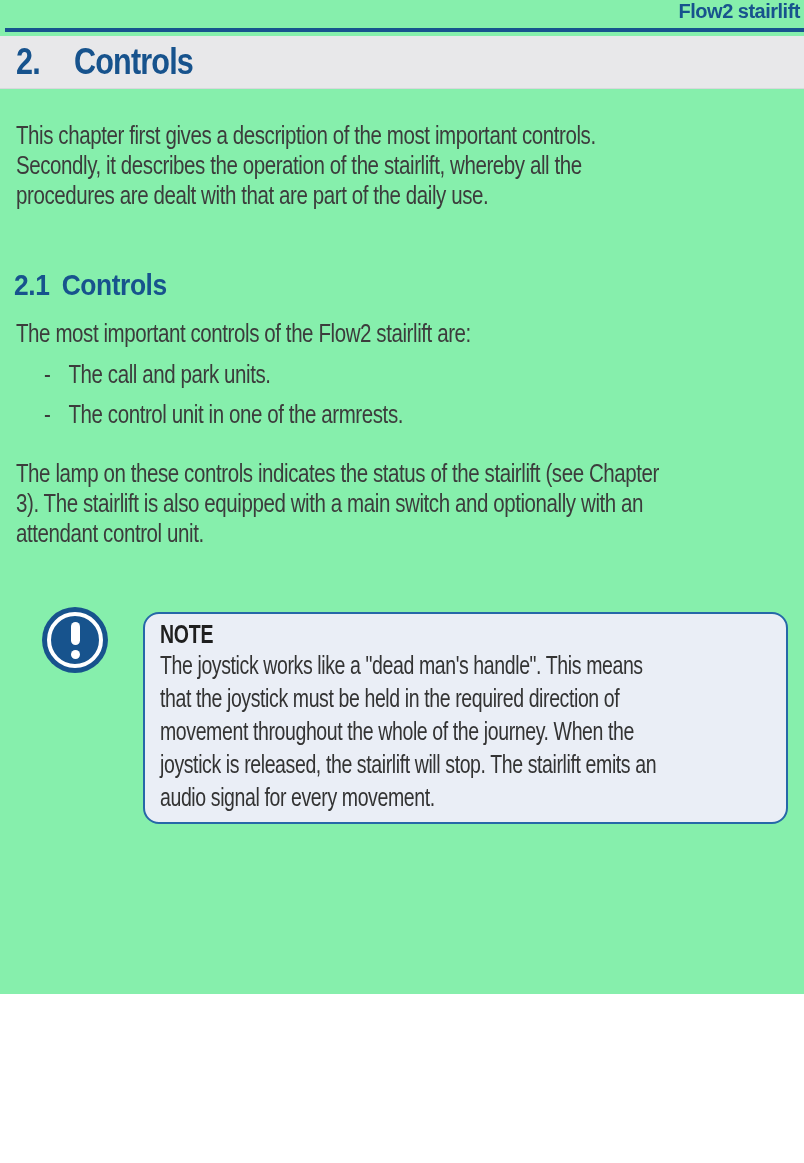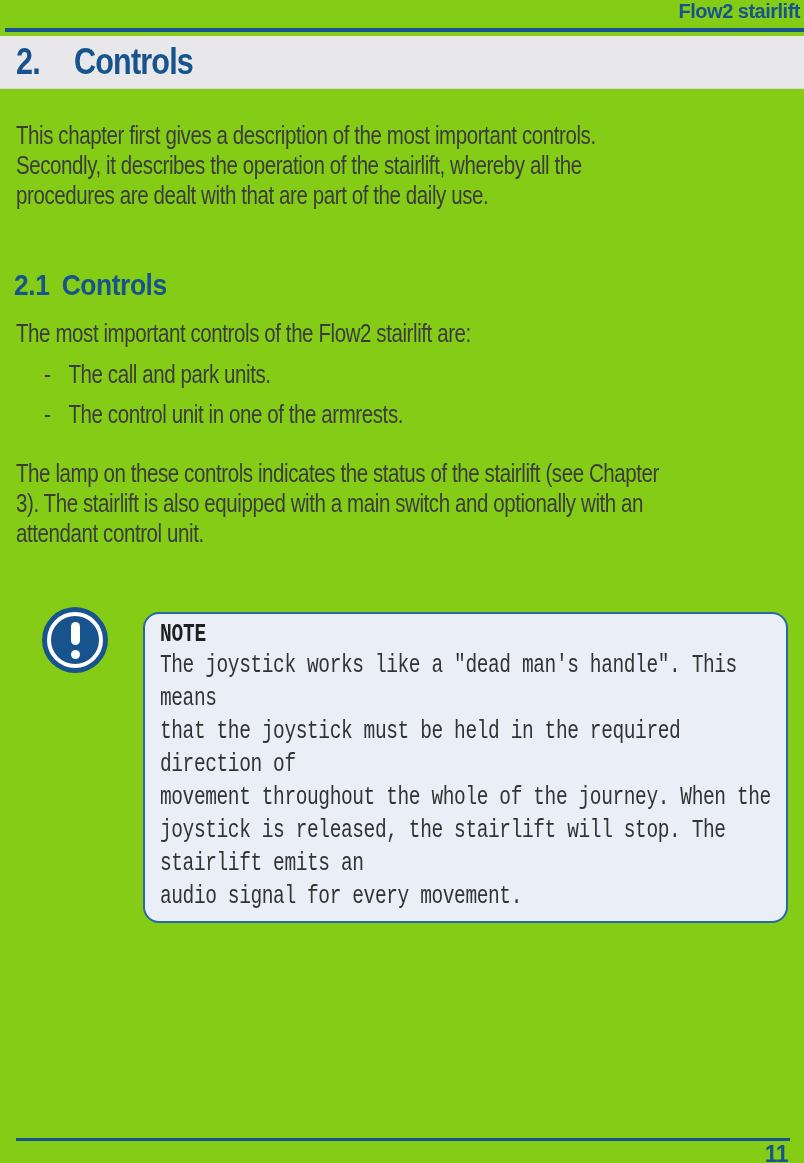--- a/index.html
+++ b/index.html
@@ -1,21 +1,21 @@
 <!DOCTYPE html>
 <html><head>
 <meta charset="utf-8">
 <style>
   html, body { margin: 0; padding: 0; background: #ffffff; }
   * { box-sizing: border-box; }
   .page {
     position: relative;
     width: 804px;
-    height: 1163px;
-    background: #84cc16;
+    height: 994px;
+    background: #86efac;
     font-family: "Liberation Sans", "DejaVu Sans", sans-serif;
     color: #3c3c3c;
     overflow: hidden;
   }
 
   
   .header-title {
     position: absolute;
     top: -2px;
     right: 4px;
@@ -141,21 +141,20 @@
   .note-box {
     position: absolute;
     left: 143px;
     top: 612px;
     width: 645px;
     min-height: 205px;
     background: #eaeef6;
     border: 2.5px solid #2668a8;
     border-radius: 16px;
     padding: 6px 10px 8px 15px;
-    font-family: Liberation Mono, monospace;
   }
   .note-content {
     width: 790px;
     transform: scaleX(0.78);
     transform-origin: 0 0;
   }
   .note-label {
     font-size: 25px;
     font-weight: 700;
     line-height: 29px;

